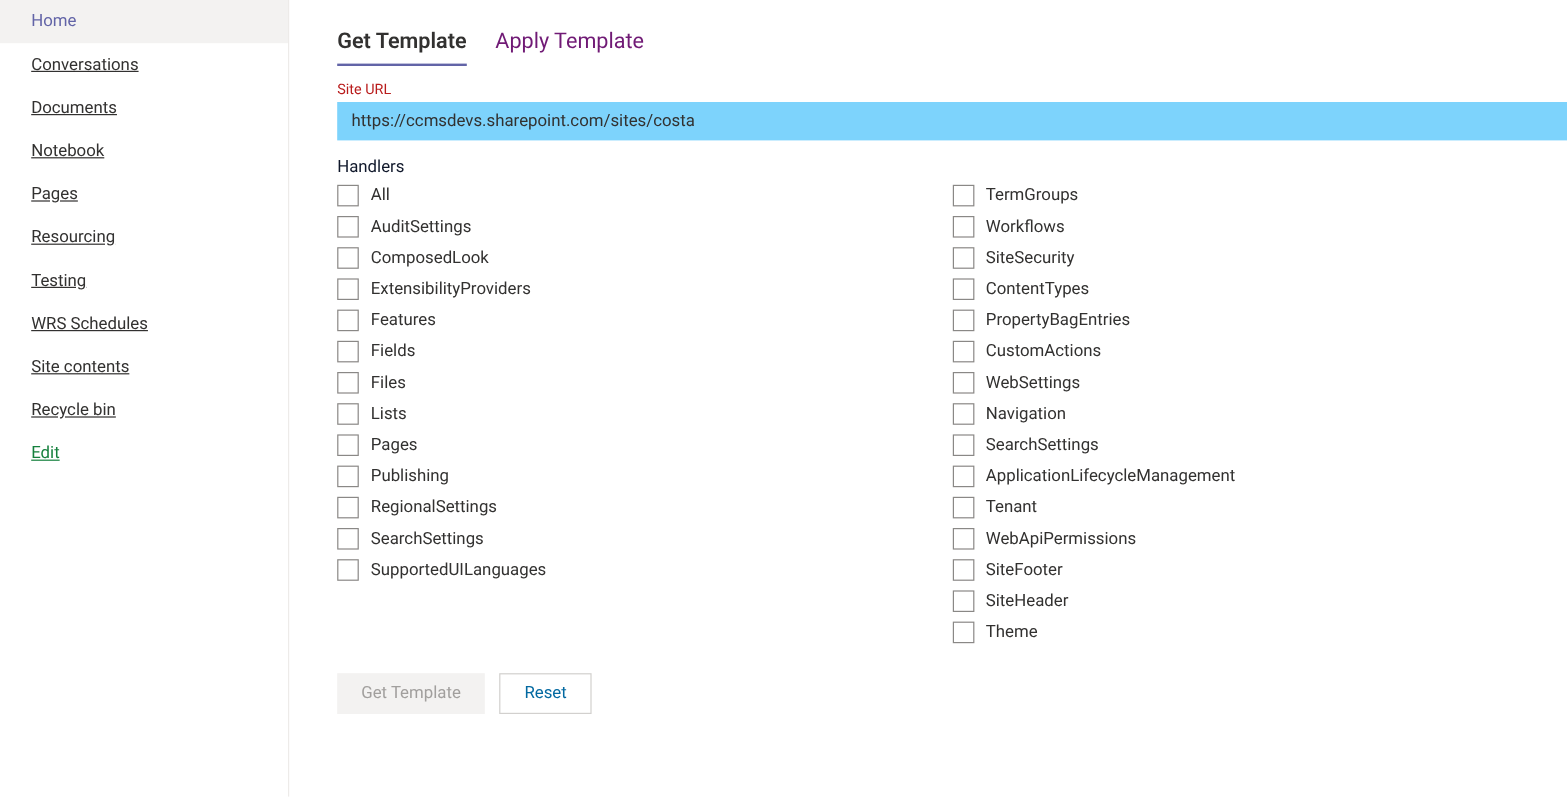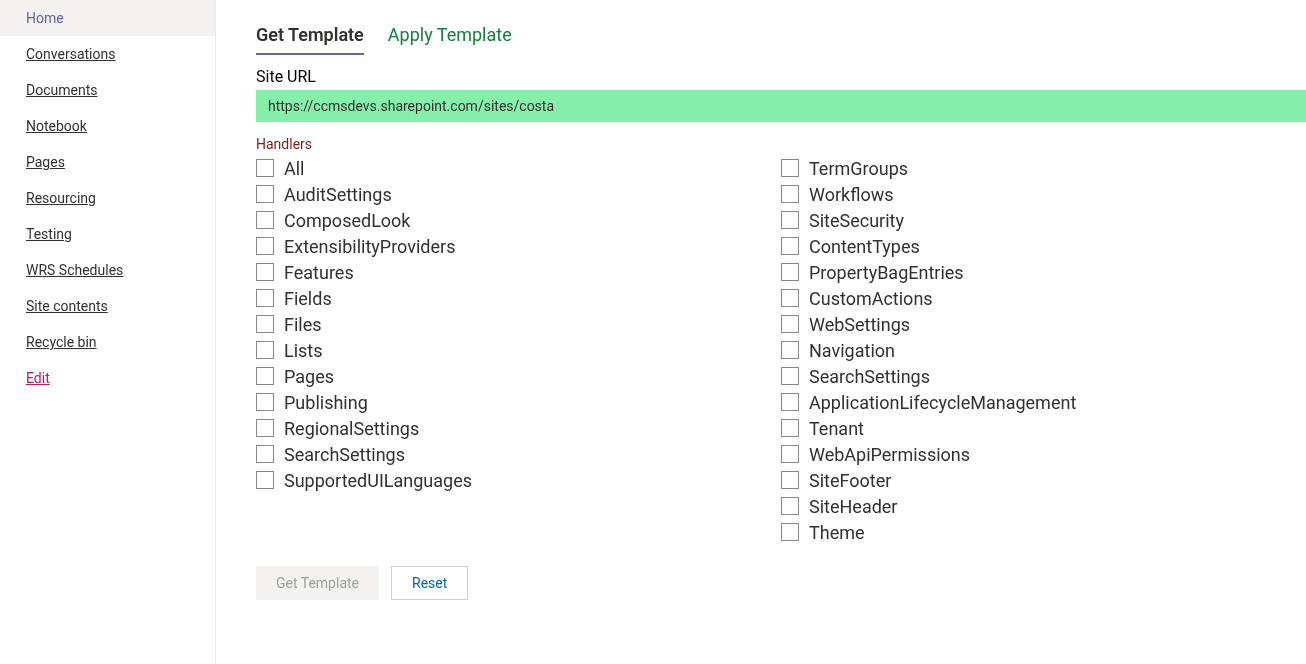--- a/index.html
+++ b/index.html
@@ -9,80 +9,80 @@
     font-size: 14px;
     color: #323130;
     background: #fff;
   }
   .layout {
     display: flex;
     width: 1306px;
     min-height: 664px;
   }
   .sidebar {
-    width: 216px;
+    width: 241px;
     flex-shrink: 0;
     border-right: 1px solid #edebe9;
     padding-top: 0;
   }
   .sidebar-item-active {
     background: #f3f2f1;
     color: #6264a7;
     padding: 10px 26px;
     cursor: pointer;
   }
   .sidebar-item {
     padding: 10px 26px;
     color: #323130;
     cursor: pointer;
     text-decoration: underline;
   }
   .sidebar-item.edit {
-    color: #be185d;
+    color: #15803d;
   }
   .main {
     flex: 1;
     padding: 24px 0 0 40px;
   }
   .tabs {
     display: flex;
     gap: 24px;
     margin-bottom: 12px;
   }
   .tab {
     font-size: 18px;
-    color: #15803d;
+    color: #701a75;
     padding-bottom: 8px;
     cursor: pointer;
   }
   .tab.active {
     color: #323130;
     font-weight: 600;
     border-bottom: 2px solid #6264a7;
   }
   .field-label {
-    font-size: 16px;
-    color: #000000;
+    font-size: 12px;
+    color: #b91c1c;
     margin-bottom: 4px;
     display: block;
   }
   .site-url-input {
     width: 100%;
     max-width: 1060px;
-    background: #86efac;
+    background: #7dd3fc;
     border: none;
     padding: 8px 12px;
     font-size: 14px;
     color: #323130;
     font-family: inherit;
     outline: none;
   }
   .section-label {
     font-size: 14px;
-    color: #7f1d1d;
+    color: #0f172a;
     margin: 14px 0 6px 0;
   }
   .handlers {
     display: flex;
     gap: 0;
     max-width: 1060px;
   }
   .handlers-col {
     flex: 1;
     display: flex;
@@ -97,21 +97,21 @@
   }
   .checkbox {
     width: 18px;
     height: 18px;
     border: 1px solid #8a8886;
     background: #fff;
     flex-shrink: 0;
     cursor: pointer;
   }
   .checkbox-label {
-    font-size: 18px;
+    font-size: 14px;
     color: #323130;
   }
   .button-row {
     display: flex;
     gap: 12px;
     margin-top: 24px;
   }
   .btn {
     padding: 8px 20px;
     border: none;

